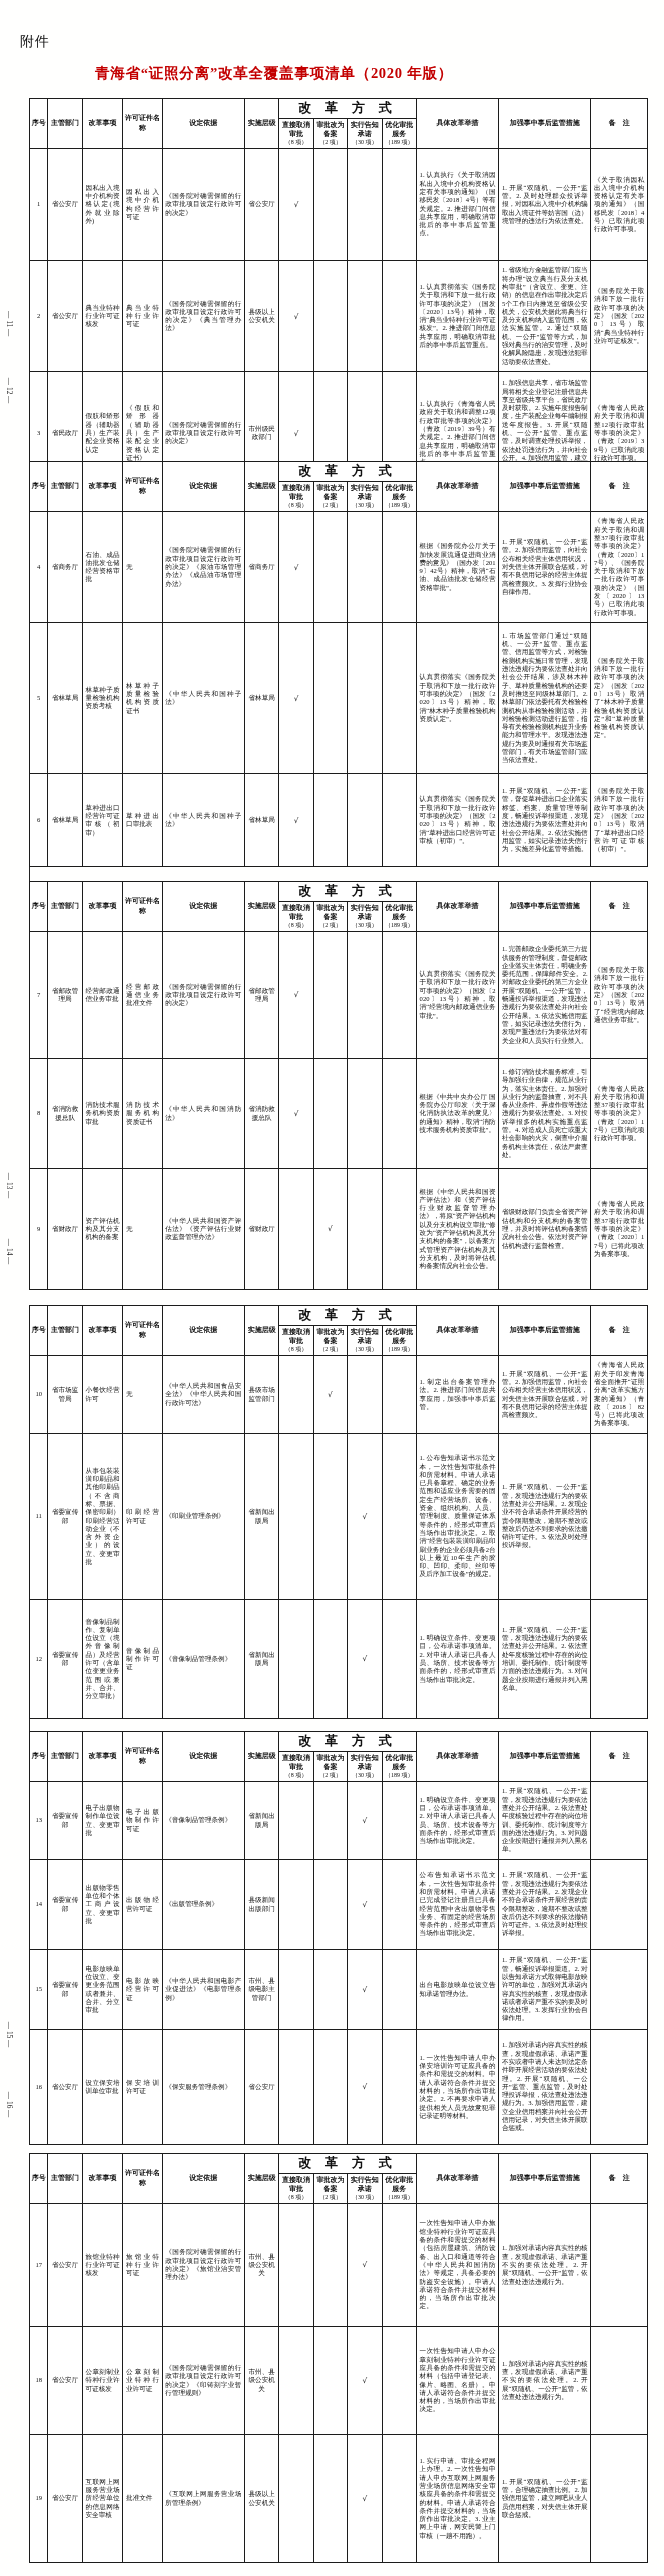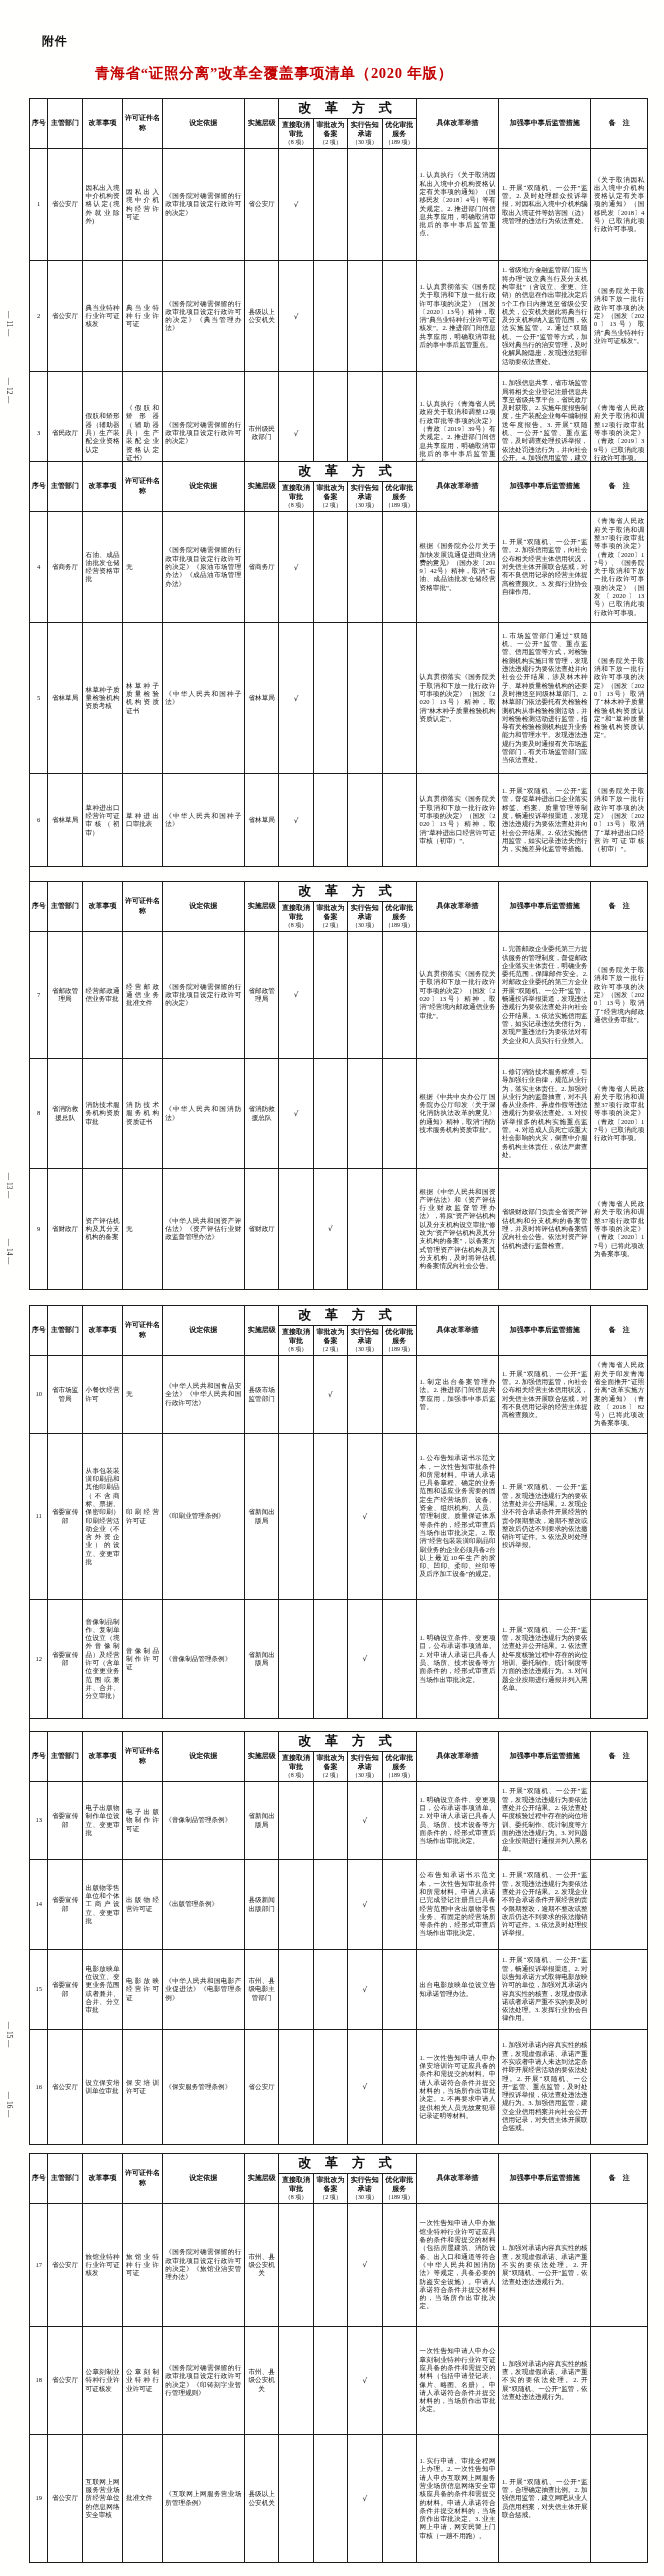--- a/index.html
+++ b/index.html
@@ -1,18 +1,18 @@
 <!DOCTYPE html>
 <html style="font-size:10.6px"><head>
 <meta charset="utf-8">
 <style>
   html,body{margin:0;padding:0;background:#ffffff;}
   body{font-family:"Liberation Serif","DejaVu Serif",serif;color:#111;}
   #doc{position:relative;width:665px;height:2576px;background:#fffffe;overflow:hidden;}
-  .attach{position:absolute;left:42px;top:33px;font-size:12px;font-weight:bold;letter-spacing:0.7px;}
+  .attach{position:absolute;left:20px;top:33px;font-size:14px;font-weight:normal;letter-spacing:0.7px;}
   .title{position:absolute;left:0;top:64px;width:548px;text-align:center;font-size:14.6px;font-weight:bold;letter-spacing:0.7px;}
   .pgnum{position:absolute;left:-20px;width:59px;height:9.3px;text-align:center;font-size:7.3px;color:#222;
          transform:rotate(90deg);transform-origin:50% 50%;white-space:nowrap;}
   .edge{position:absolute;left:29px;width:0.7px;background:#222;}
   table.blk{position:absolute;left:29px;width:619px;border-collapse:collapse;table-layout:fixed;background:#fff;}
   table.blk,table.blk th,table.blk td{border:0.7px solid #1c1c1c;}
   table.blk{border:1.3px solid #111;}
   th{font-size:7px;font-weight:bold;padding:1.3px 0.7px;line-height:1.3;}
   th.grp{letter-spacing:5.3px;font-size:13px;height:14.6px;}
   th .cnt{display:block;font-weight:normal;font-size:6px;}

